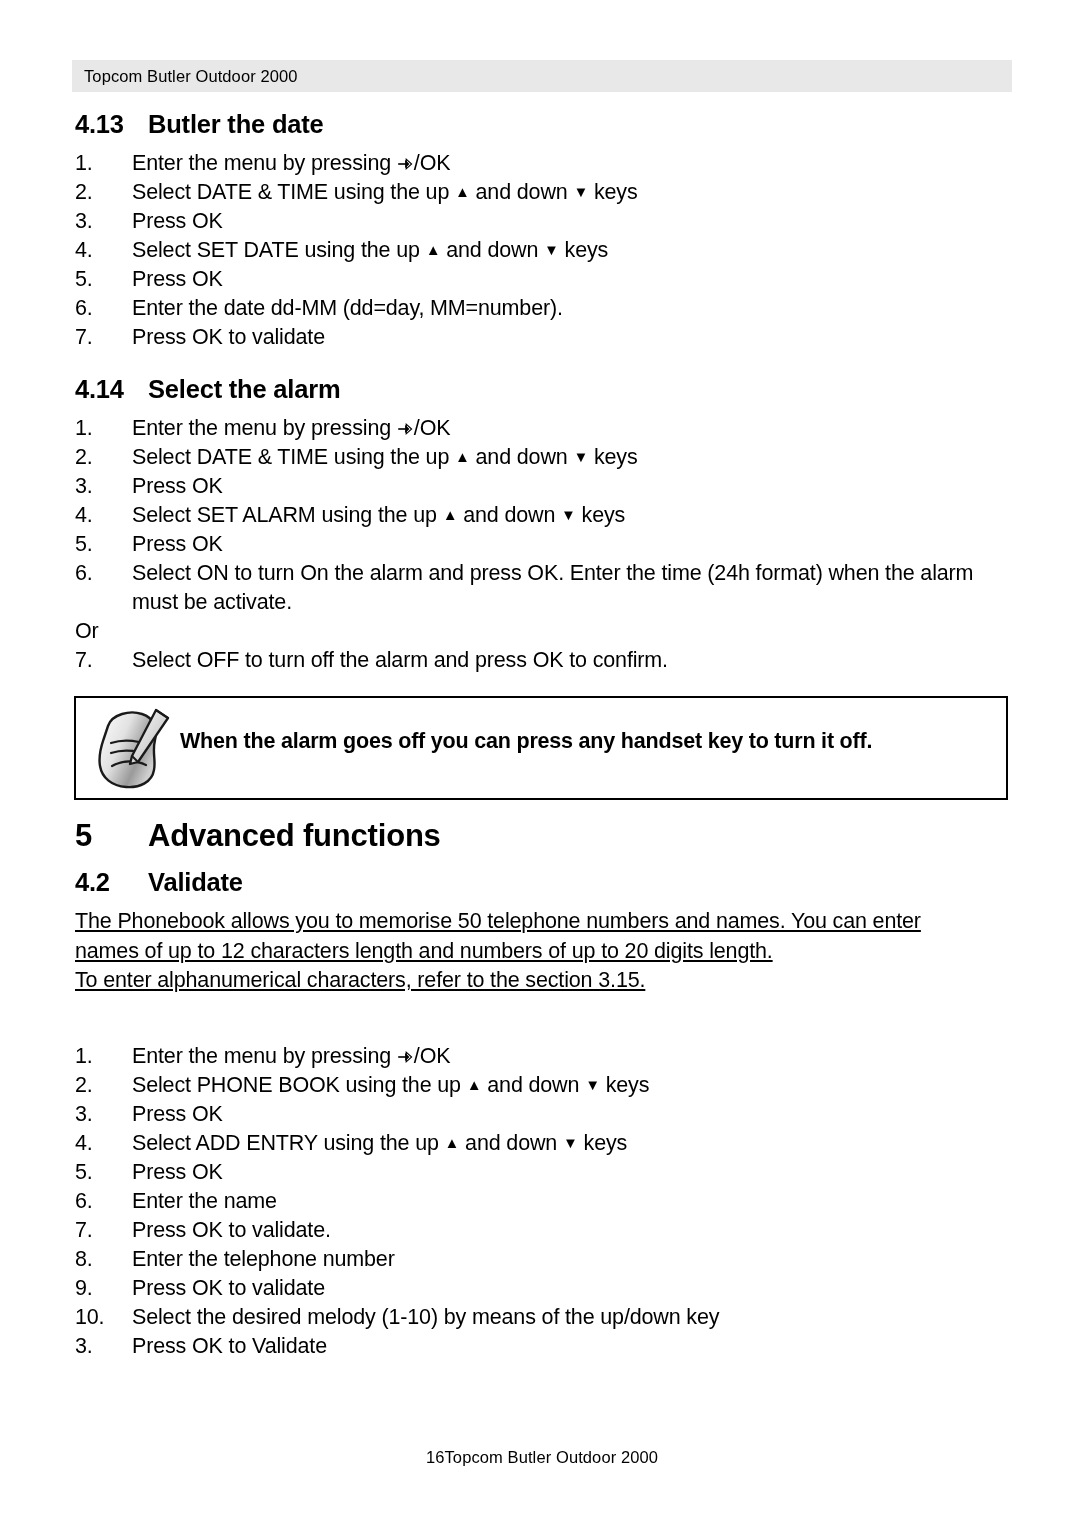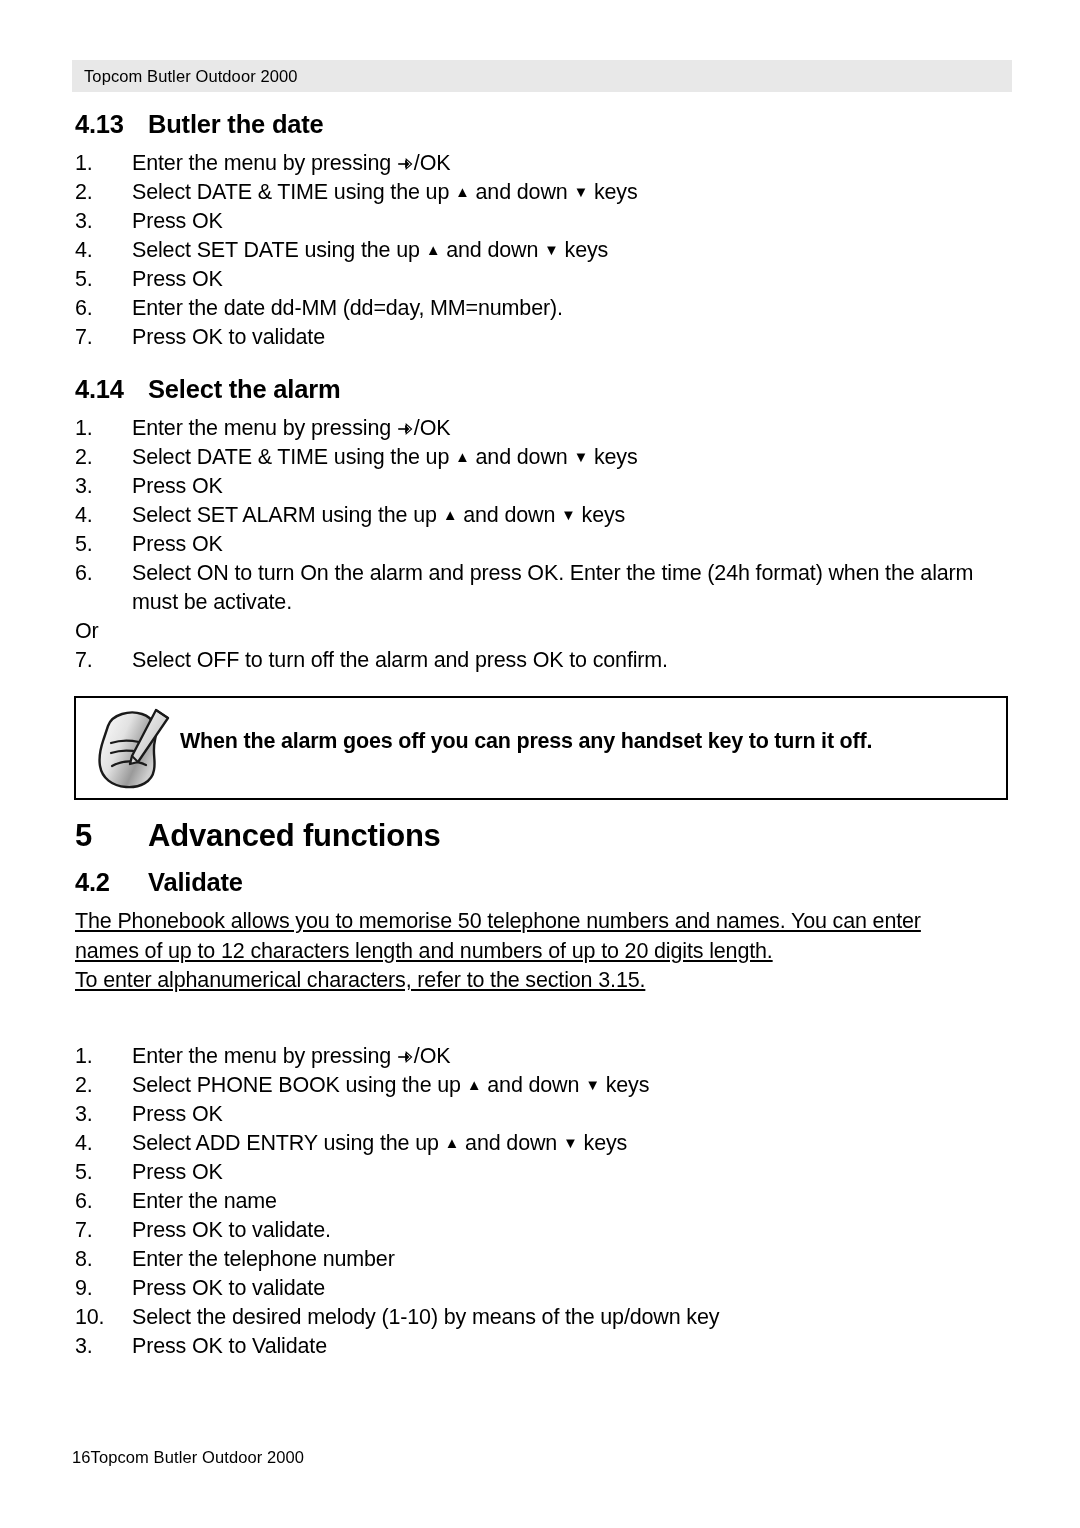--- a/index.html
+++ b/index.html
@@ -141,21 +141,21 @@
     white-space: nowrap;
   }
 
   
   .footer {
     position: absolute;
     left: 72px;
     top: 1448px;
     width: 940px;
     display: flex;
-    justify-content: flex-start;
+    justify-content: center;
     align-items: baseline;
     font-size: 16.5px;
     letter-spacing: 0.1px;
   }
 
   
   .blk { position: absolute; left: 75px; width: 940px; }
 </style>
 </head>
 <body>

